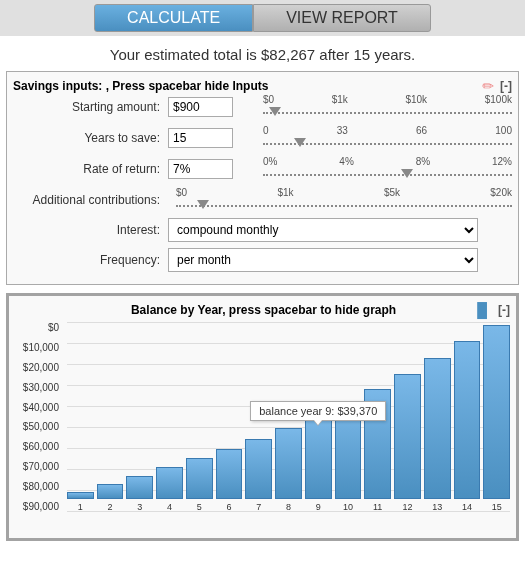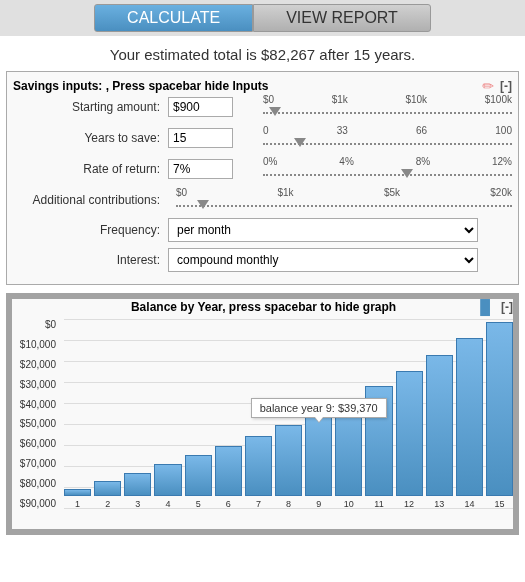--- a/index.html
+++ b/index.html
@@ -141,22 +141,23 @@
     .form-select select {
       width: 310px;
       padding: 3px 4px;
       border: 1px solid #aaa;
       font-size: 12px;
       background: white;
     }
 
     
     .graph-section {
-      border: 6px solid #a3a3a3;
+      border: 3px solid #a3a3a3;
       margin: 8px 6px 0;
+      padding: 6px;
       background: #f9f9f9;
     }
     .graph-header {
       display: flex;
       justify-content: space-between;
       align-items: center;
       margin-bottom: 4px;
     }
     .graph-title {
       font-weight: bold;
@@ -376,37 +377,37 @@
           <span>$20k</span>
       </div>
       <div class="slider-dots">
         <div class="dotted-line"></div>
         <div class="slider-triangle" style="left: 8%;"></div>
       </div>
     </div>
   </div>
 
   <div class="form-row">
+    <div class="form-label">Interest:</div>
+    <div class="form-select">
+      <select>
+        <option selected="">compound monthly</option>
+        <option>compound annually</option>
+        <option>simple</option>
+      </select>
+    </div>
+  </div>
+
+  <div class="form-row">
     <div class="form-label">Frequency:</div>
     <div class="form-select">
       <select>
         <option selected="">per month</option>
         <option>per year</option>
         <option>one time</option>
-      </select>
-    </div>
-  </div>
-
-  <div class="form-row">
-    <div class="form-label">Interest:</div>
-    <div class="form-select">
-      <select>
-        <option selected="">compound monthly</option>
-        <option>compound annually</option>
-        <option>simple</option>
       </select>
     </div>
   </div>
 </div>
 
 <div class="graph-section">
   <div class="graph-header">
     <div style="width:40px"></div>
     <div class="graph-title">Balance by Year, press spacebar to hide graph</div>
     <div class="graph-controls">

